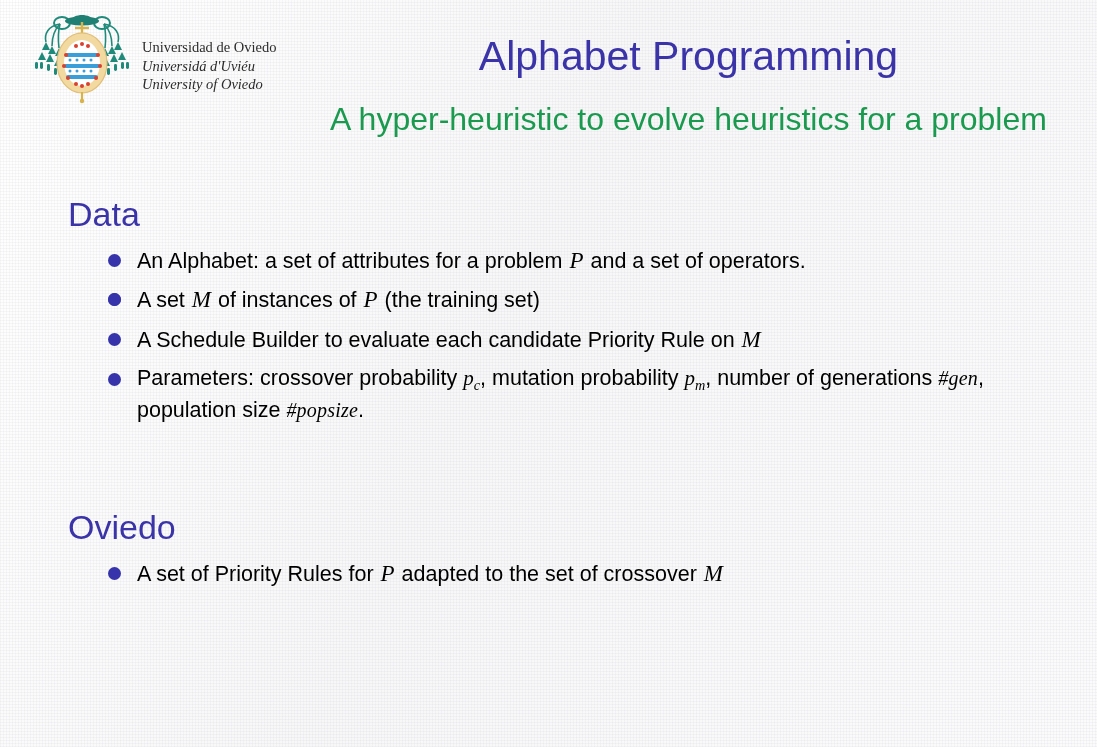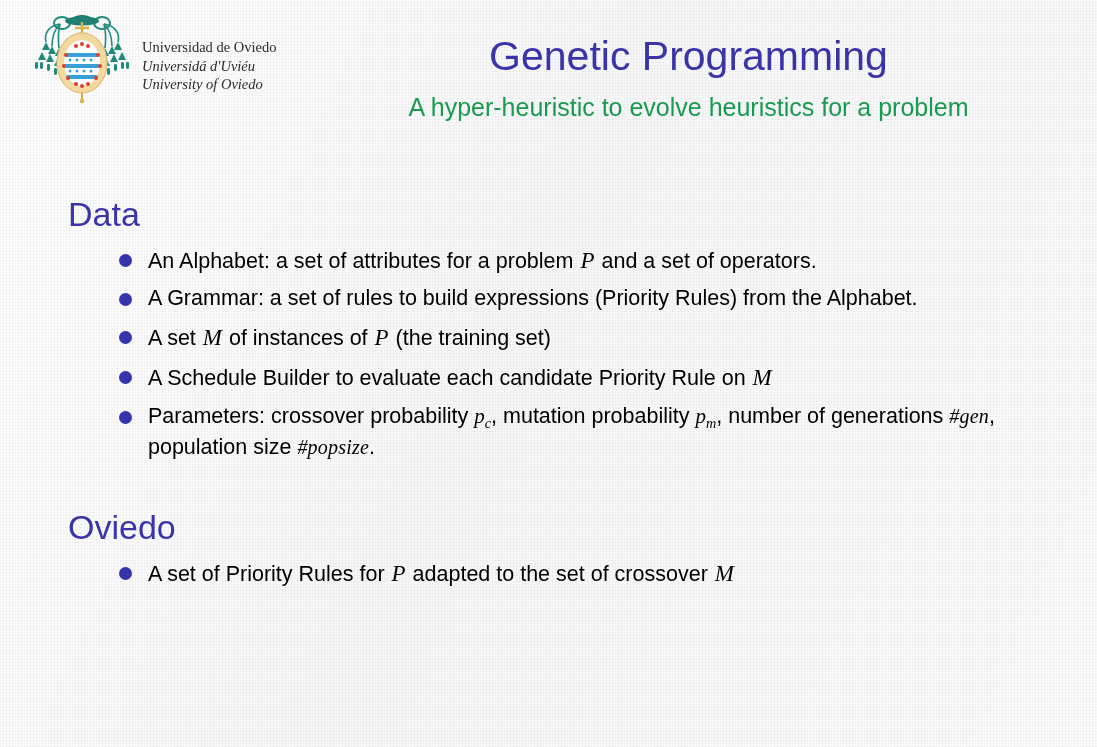--- a/index.html
+++ b/index.html
@@ -66,23 +66,23 @@
     text-align: center;
   }
   #main-title {
     color: #3b34a8;
     font-size: 41px;
     line-height: 1.08;
     letter-spacing: 0px;
     white-space: nowrap;
   }
   #subtitle {
-    margin-top: 16px;
+    margin-top: 24px;
     color: #1a9a4e;
-    font-size: 25px;
+    font-size: 32px;
     line-height: 1.1;
     white-space: nowrap;
   }
 
   
   #body-area {
     position: absolute;
     left: 0; right: 0;
     top: 150px;
     bottom: 0;
@@ -101,21 +101,21 @@
     margin-left: 68px;
   }
 
   ul.bullets {
     list-style: none;
     margin: 12px 0 0 0;
     padding: 0;
   }
   ul.bullets li {
     position: relative;
-    margin: 0 0 8px 11px;
+    margin: 0 0 8px 0;
     padding-left: 137px;
     padding-right: 60px;
     color: #000000;
     font-size: 21.5px;
     line-height: 1.38;
   }
   ul.bullets li .dot {
     position: absolute;
     left: 108px;
     top: 9px;
@@ -256,31 +256,31 @@
       </svg>
 
       <div id="uni-names">
         <div class="ln">Universidad de Oviedo</div>
         <div class="ln it">Universidá d'Uviéu</div>
         <div class="ln it">University of Oviedo</div>
       </div>
     </div>
 
     <div id="titles">
-      <div id="main-title">Genetic Programming</div>
+      <div id="main-title">Alphabet Programming</div>
       <div id="subtitle">A hyper-heuristic to evolve heuristics for a problem</div>
     </div>
   </div>
 
   <div id="body-area">
     <div class="section" id="section-data">
       <div class="section-heading">Data</div>
       <ul class="bullets" id="data-bullets">
           <li><span class="dot"></span><span>An Alphabet: a set of attributes for a problem </span><span class="cal">P</span><span> and a set of operators.</span></li>
-          <li><span class="dot"></span><span>A Grammar: a set of rules to build expressions (Priority Rules) from the Alphabet.</span></li>
+          <li><span class="dot"></span></li>
           <li><span class="dot"></span><span>A set </span><span class="cal">M</span><span> of instances of </span><span class="cal">P</span><span> (the training set)</span></li>
           <li><span class="dot"></span><span>A Schedule Builder to evaluate each candidate Priority Rule on </span><span class="cal">M</span></li>
           <li><span class="dot"></span><span>Parameters: crossover probability </span><span class="mathit"><span>p</span><sub>c</sub></span><span>, mutation probability </span><span class="mathit"><span>p</span><sub>m</sub></span><span>, number of generations </span><span class="hashit">#gen</span><span>, population size </span><span class="hashit">#popsize</span><span>.</span></li>
         </ul>
     </div>
 
     <div class="section" id="section-result">
       <div class="section-heading">Oviedo</div>
       <ul class="bullets" id="result-bullets">
           <li><span class="dot"></span><span>A set of Priority Rules for </span><span class="cal">P</span><span> adapted to the set of crossover </span><span class="cal">M</span></li>

